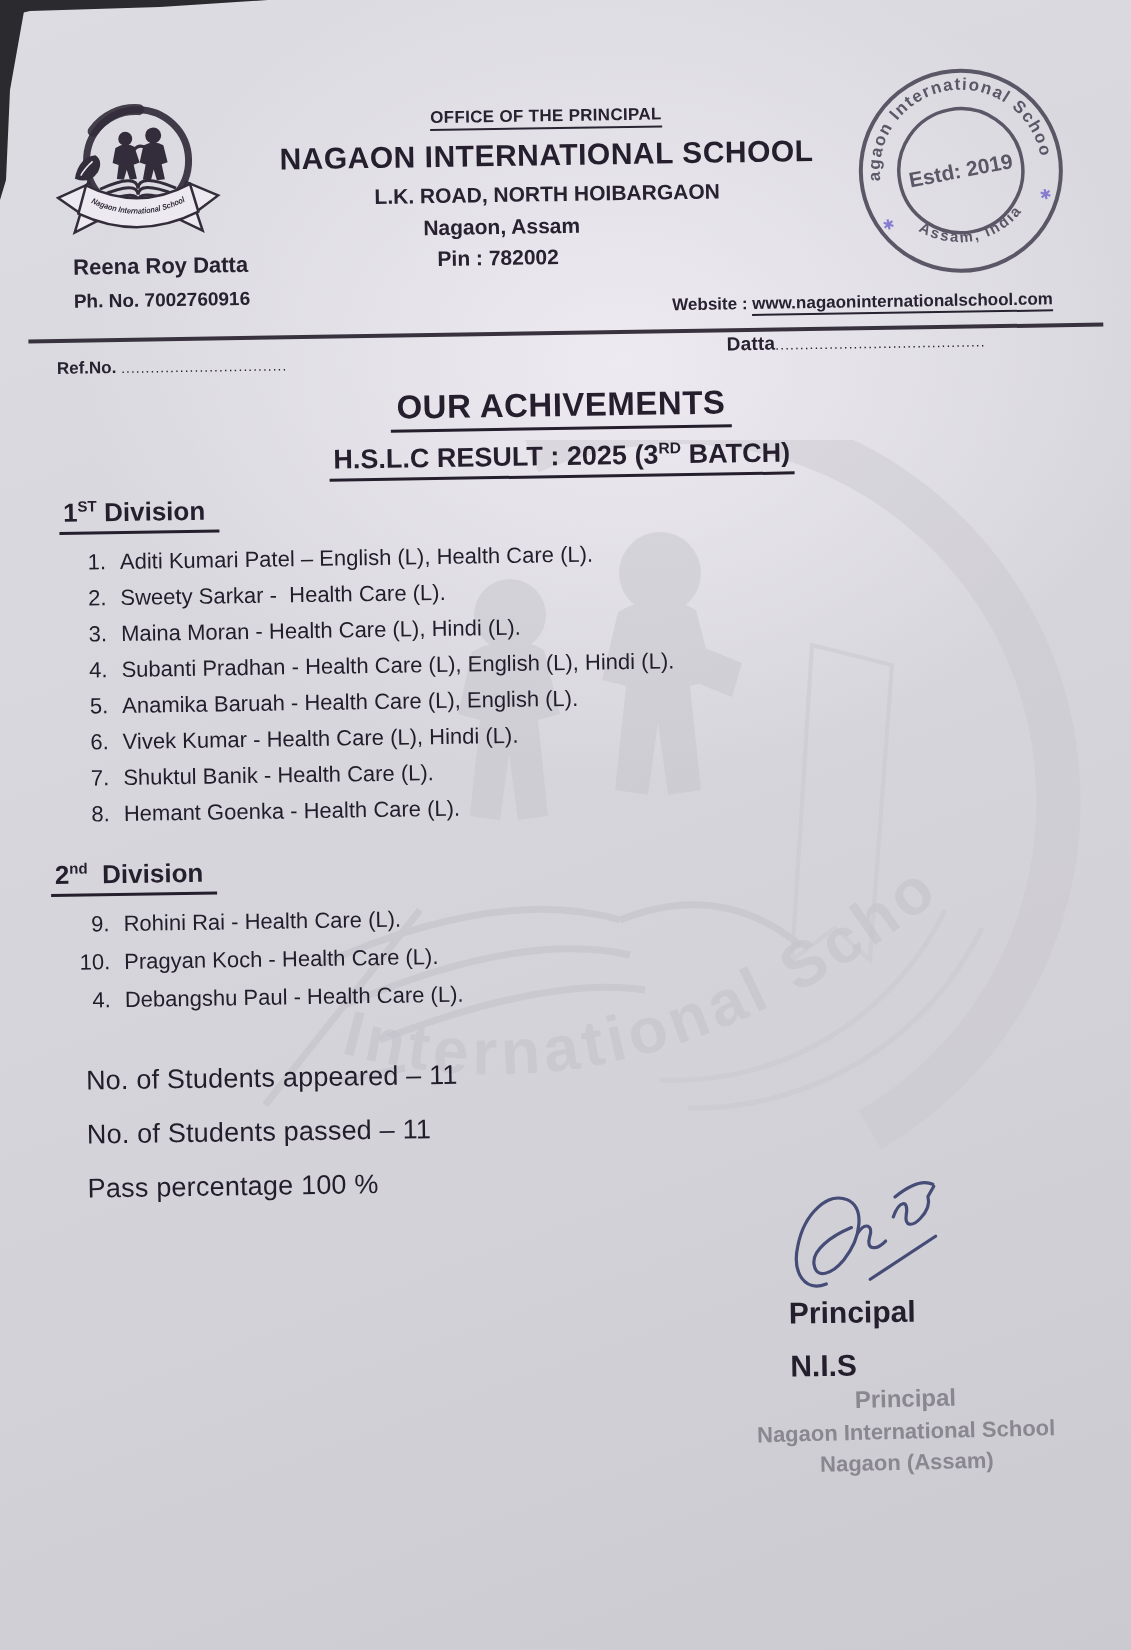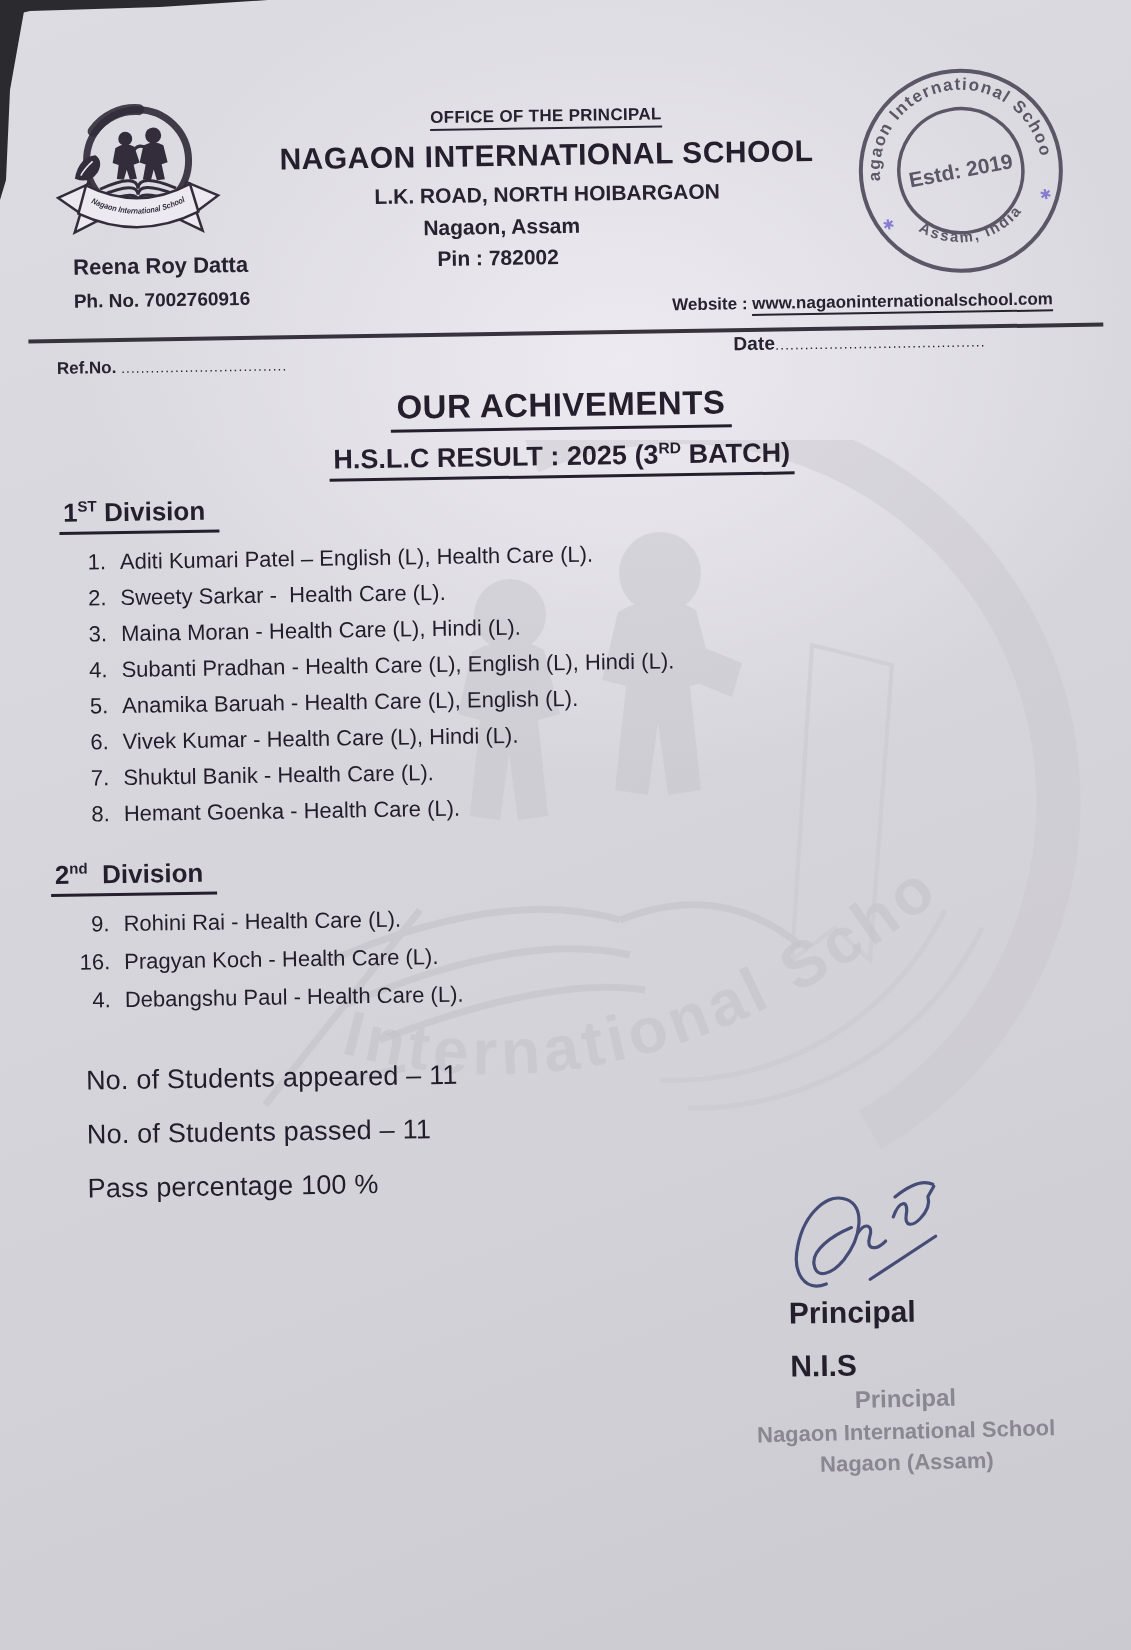--- a/index.html
+++ b/index.html
@@ -182,21 +182,21 @@
       <text x="111" y="118" text-anchor="middle" font-size="21" font-weight="bold" fill="#4a4556">Estd: 2019</text>
       <text x="24" y="155" font-size="14" fill="#7a6fd0">✱</text>
       <text x="184" y="155" font-size="14" fill="#7a6fd0">✱</text>
     </svg>
 
     <div class="website"><span>Website : </span><span class="weburl">www.nagaoninternationalschool.com</span></div>
 
     <div class="rule"></div>
 
     <div class="refno"><span>Ref.No.  </span><span class="refdots">..................................</span></div>
-    <div class="date"><span>Date</span><span class="refdots">...........................................</span></div>
+    <div class="date"><span>Datta</span><span class="refdots">...........................................</span></div>
 
     <div class="title"><span>OUR ACHIVEMENTS</span></div>
     <div class="subtitle">
       <span class="in"><span>H.S.L.C RESULT : 2025 (3</span><sup>RD</sup><span> BATCH)</span></span>
     </div>
 
     <div class="division d1">
       <div class="dhead"><span>1</span><sup>ST</sup><span> Division</span></div>
       <div class="items">
         <div class="item"><span class="num">1.</span><span>Aditi Kumari Patel – English (L), Health Care (L).</span></div>
@@ -207,21 +207,21 @@
         <div class="item"><span class="num">6.</span><span>Vivek Kumar - Health Care (L), Hindi (L).</span></div>
         <div class="item"><span class="num">7.</span><span>Shuktul Banik - Health Care (L).</span></div>
         <div class="item"><span class="num">8.</span><span>Hemant Goenka - Health Care (L).</span></div>
       </div>
     </div>
 
     <div class="division d2">
       <div class="dhead"><span>2</span><sup>nd</sup><span>  Division</span></div>
       <div class="items">
         <div class="item"><span class="num">9.</span><span>Rohini Rai - Health Care (L).</span></div>
-        <div class="item"><span class="num">16.</span><span>Pragyan Koch - Health Care (L).</span></div>
+        <div class="item"><span class="num">10.</span><span>Pragyan Koch - Health Care (L).</span></div>
         <div class="item"><span class="num">4.</span><span>Debangshu Paul - Health Care (L).</span></div>
       </div>
     </div>
 
     <div class="summary">
       <div class="sline">No. of Students appeared – 11</div>
       <div class="sline">No. of Students passed – 11</div>
       <div class="sline">Pass percentage 100 %</div>
     </div>
 

